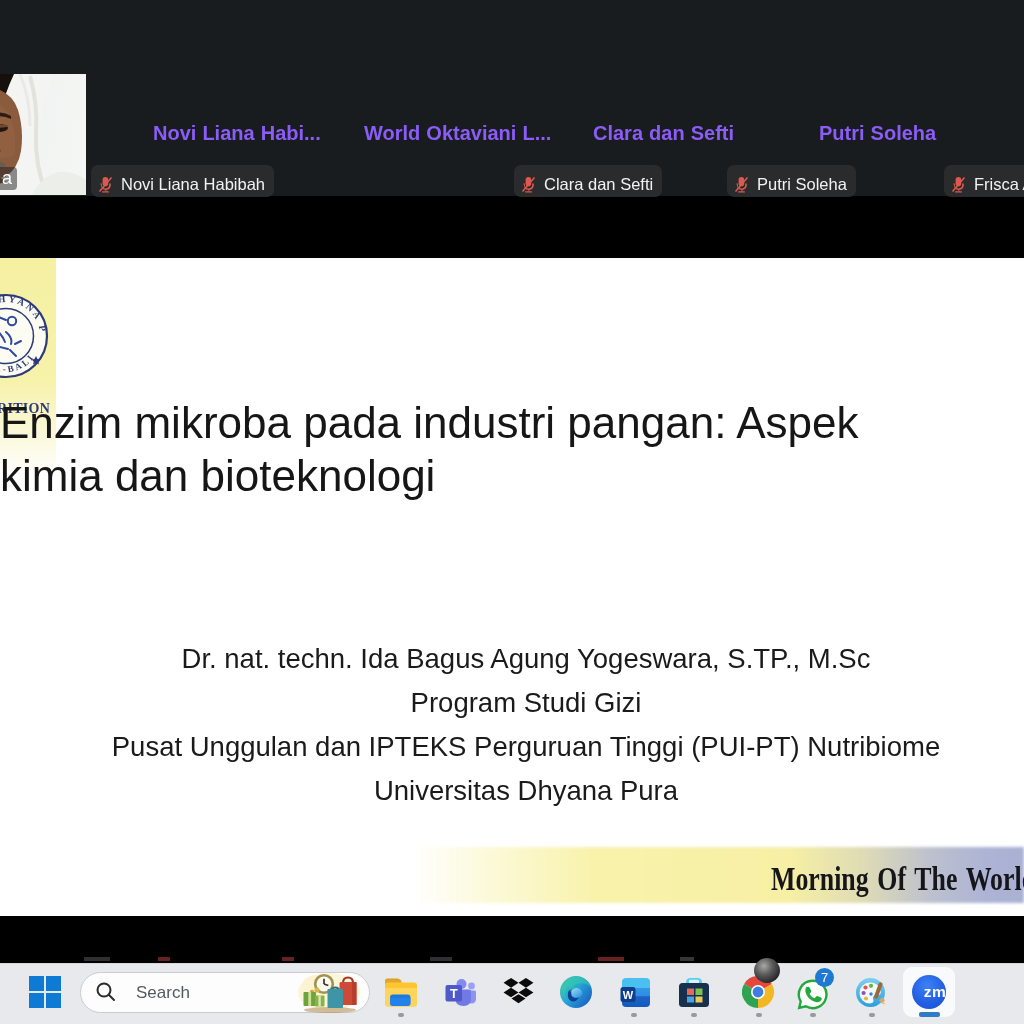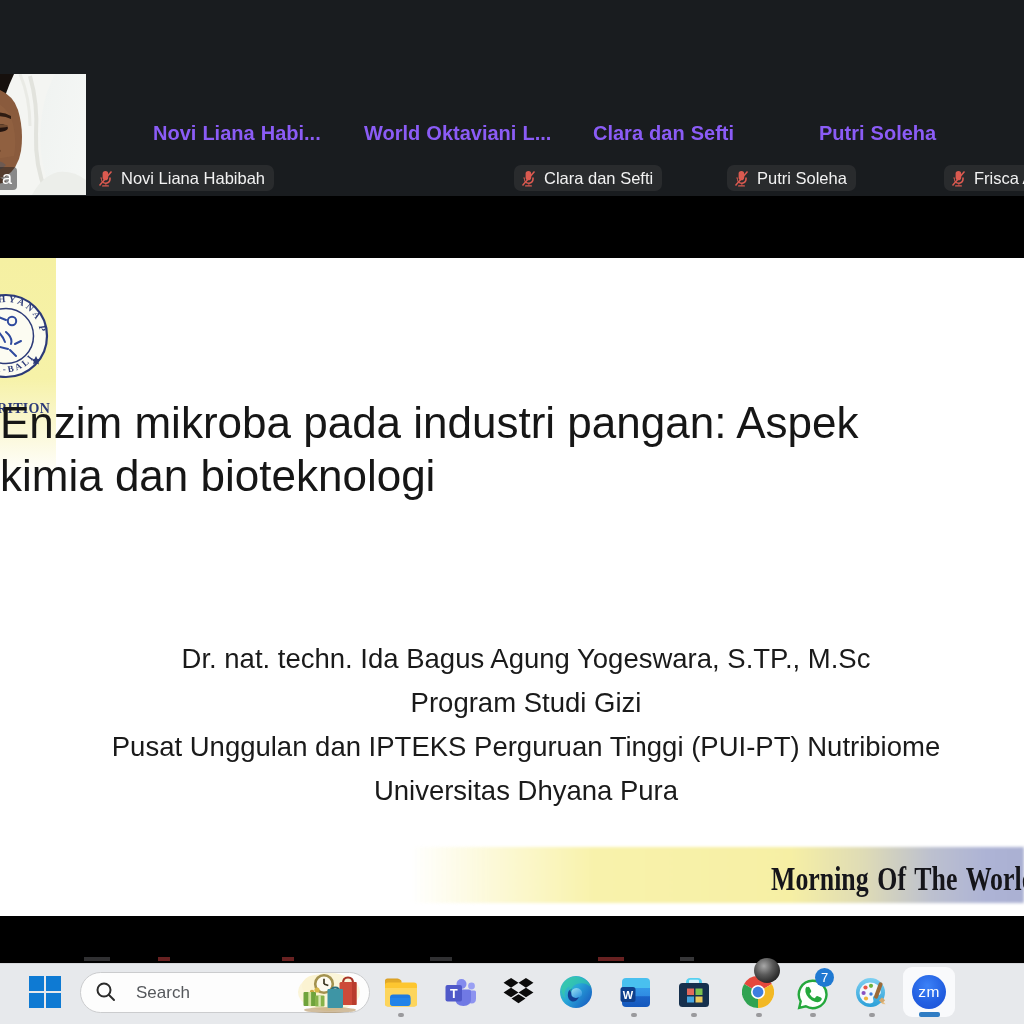--- a/index.html
+++ b/index.html
@@ -4,21 +4,21 @@
 <style>
   html,body{margin:0;padding:0;background:#000;}
   #stage{position:relative;width:1024px;height:1024px;overflow:hidden;
     font-family:"Liberation Sans",sans-serif;background:#000;}
   .abs{position:absolute;}
   
   #strip{left:0;top:0;width:1024px;height:196px;background:#191c1f;}
   .pname{position:absolute;top:121px;height:24px;line-height:24px;
     color:#8b5cf6;font-weight:bold;font-size:20px;white-space:nowrap;word-spacing:0.5px;margin-left:44px;}
   .mlabel{position:absolute;top:165px;height:25px;background:rgba(42,44,47,0.92);
-    border-radius:7px;display:flex;align-items:center;padding:1px 9px 0 7px;
+    border-radius:7px;display:flex;align-items:center;padding:7px 9px 0 7px;
     color:#f2f2f2;font-size:16.5px;white-space:nowrap;}
   .mic{width:15px;height:17px;margin-right:8px;flex:none;}
   
   #slide{left:0;top:258px;width:1024px;height:658px;background:#fff;}
   
   #taskbar{left:0;top:963px;width:1024px;height:61px;background:#e7e9ec;border-top:1px solid #d7d8db;box-sizing:border-box;}
   .dot{position:absolute;top:1013px;width:6px;height:4px;border-radius:2px;background:#9a9a9d;}
 </style>
 </head>
 <body>
@@ -267,21 +267,21 @@
     <circle cx="16" cy="8.8" r="2.1" fill="#6cb33f"></circle>
     <circle cx="8.6" cy="16" r="2.1" fill="#8a52c0"></circle>
     <circle cx="11" cy="21.5" r="2.1" fill="#f0b43c"></circle>
     <circle cx="16" cy="17" r="1.7" fill="#3d7ee0"></circle>
     <rect x="21.5" y="5" width="4" height="17" rx="1.8" fill="#9c6a38" transform="rotate(20 23.5 13)"></rect>
     <path d="M26 20.5 l4 1.7 -1.7 4 -4 -1.7 z" fill="#d2a86e" transform="rotate(20 27 23)"></path>
     <path d="M28 24.5 l2.6 2.8 -3.6 -0.4 z" fill="#e8c288"></path>
   </svg>
 
   <div class="abs" style="left:903px;top:967px;width:52px;height:50px;background:#f9fafc;border-radius:9px;"></div>
-  <div class="abs" style="left:912px;top:975px;width:34px;height:34px;border-radius:50%;background:radial-gradient(circle at 45% 32%,#3c82f7 0%,#2360e2 55%,#1a4fd4 100%);color:#fff;font-size:15.5px;font-weight:normal;text-align:center;line-height:34px;letter-spacing:0.3px;">zm</div>
+  <div class="abs" style="left:912px;top:975px;width:34px;height:34px;border-radius:50%;background:radial-gradient(circle at 45% 32%,#3c82f7 0%,#2360e2 55%,#1a4fd4 100%);color:#fff;font-size:15.5px;font-weight:bold;text-align:right;line-height:34px;letter-spacing:0.3px;">zm</div>
   <div class="abs" style="left:919px;top:1012px;width:21px;height:4.5px;border-radius:2px;background:#2f7cc3;"></div>
 
   <div class="dot" style="left:398px;"></div>
   <div class="dot" style="left:631px;"></div>
   <div class="dot" style="left:691px;"></div>
   <div class="dot" style="left:756px;"></div>
   <div class="dot" style="left:810px;"></div>
   <div class="dot" style="left:869px;"></div>
 
 </div>

